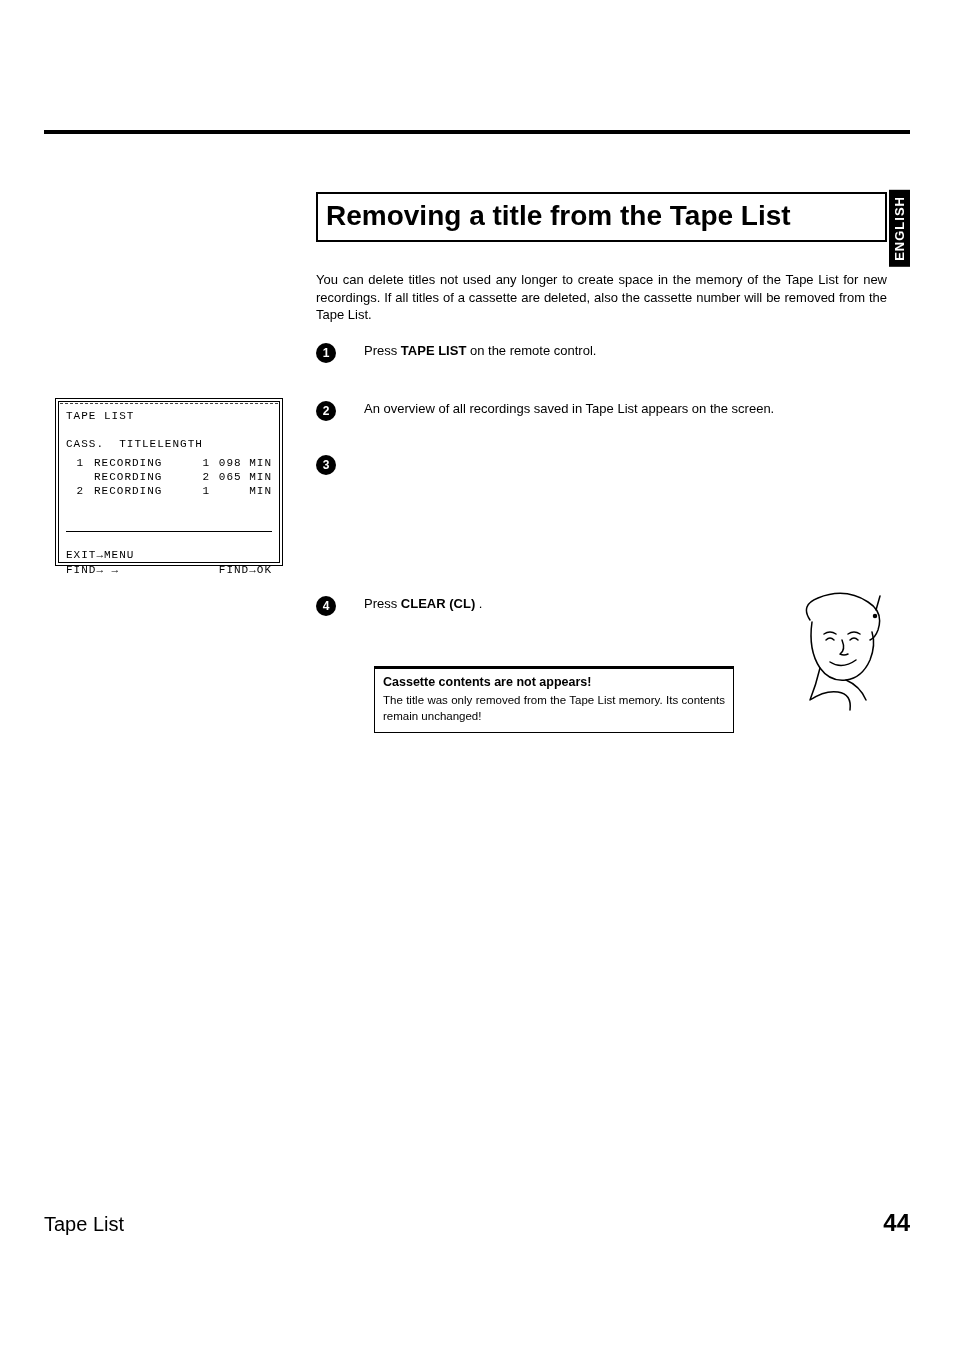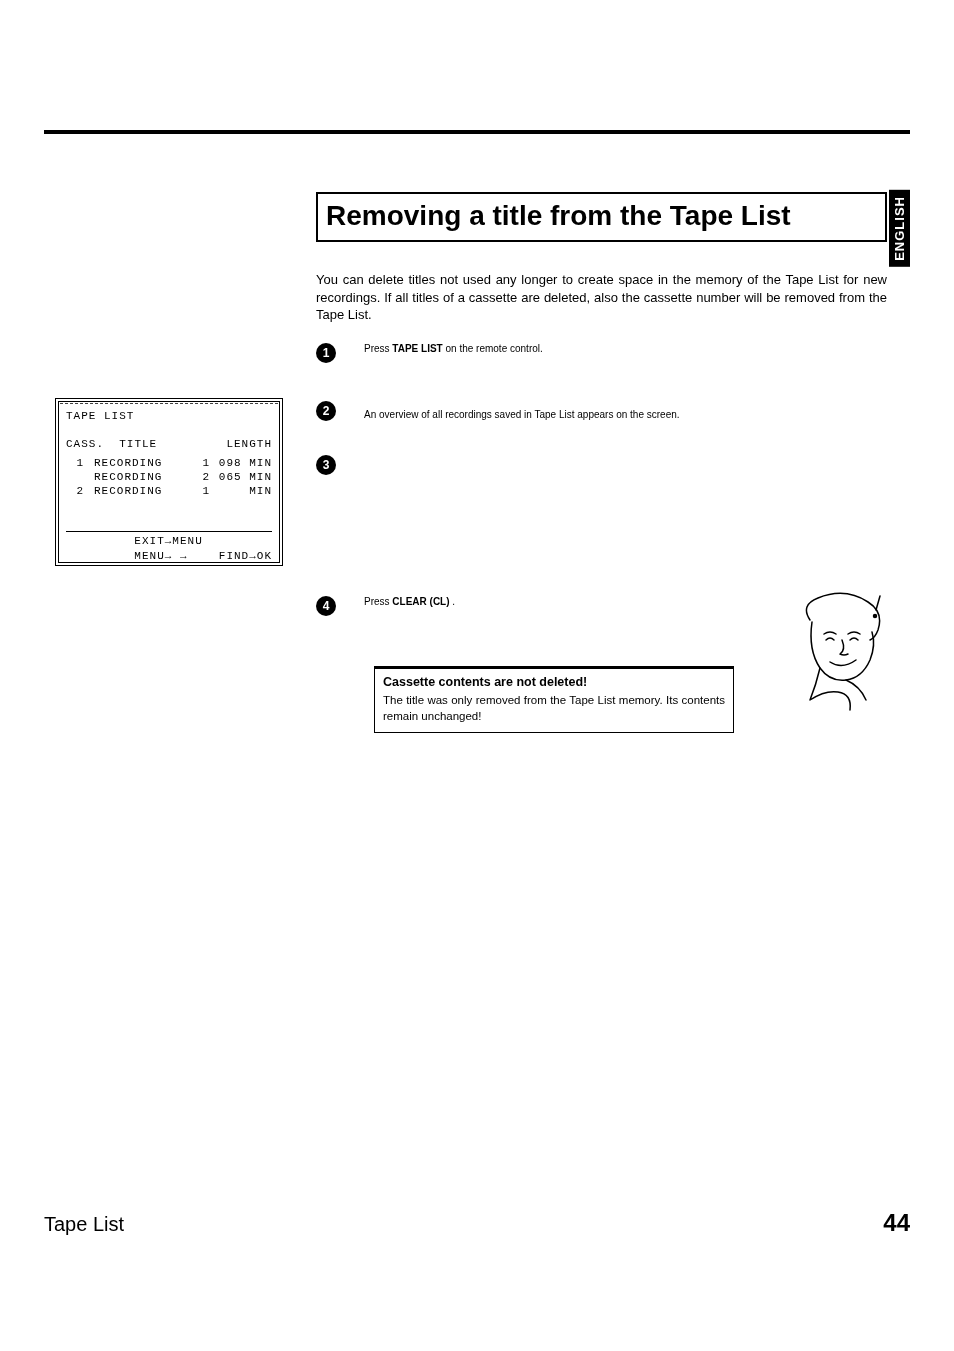--- a/index.html
+++ b/index.html
@@ -69,33 +69,33 @@
     font-weight: bold;
     font-size: 12px;
     display: flex;
     align-items: center;
     justify-content: center;
     flex-shrink: 0;
     margin-right: 28px;
     margin-top: 1px;
   }
   .step-text {
-    font-size: 10px;
+    font-size: 13px;
     line-height: 1.4;
     flex: 1;
     text-align: justify;
   }
   .step-text .btn {
     font-weight: bold;
   }
   .step1 { top: 342px; }
   .step2 { top: 400px; }
   .step3 { top: 454px; }
   .step4 { top: 595px; }
-  .step2 .step-text, .step3 .step-text { width: 415px; flex: 0 0 415px; margin-top: 8px; }
+  .step2 .step-text, .step3 .step-text { width: 415px; flex: 0 0 415px; }
 
   
   .screen {
     position: absolute;
     left: 55px;
     top: 398px;
     width: 228px;
     height: 168px;
     border: 1px solid #000;
     box-sizing: border-box;
@@ -113,32 +113,32 @@
     border: 1px solid #000;
     pointer-events: none;
   }
   .screen::after {
     content: "";
     position: absolute;
     left: 4px; right: 4px; top: 4px;
     border-top: 1px dashed #444;
     pointer-events: none;
   }
-  .screen .hdr { display:flex; justify-content:space-between; margin-top:14px; }
+  .screen .hdr { display:flex; margin-top:14px; }
   .screen .rows { margin-top:4px; }
   .screen .row { display:flex; }
   .screen .c1 { width: 18px; text-align:right; }
   .screen .c2 { width: 94px; padding-left:10px; }
   .screen .c3 { width: 18px; text-align:right; padding-left:4px; }
   .screen .c4 { flex:1; text-align:right; }
   .screen .footer-rule {
     border-top: 1px solid #000;
     margin-top: 33px;
   }
-  .screen .footer { display:flex; justify-content:flex-end; margin-top:2px;gap:16px; }
+  .screen .footer { display:flex; justify-content:space-between; margin-top:16px;gap:16px; }
 
   
   .note-rule {
     position: absolute;
     left: 374px;
     top: 666px;
     width: 360px;
     border-top: 2px solid #000;
   }
   .note-box {
@@ -251,29 +251,29 @@
       <span class="c1">2</span>
       <span class="c2">RECORDING</span>
       <span class="c3">1</span>
       <span class="c4">MIN</span>
     </div>
   </div>
   <div class="footer-rule"></div>
   <div class="footer">
     <span>
       <span>EXIT→MENU</span><br>
-      <span>MENU→ →</span>
+      <span>FIND→ →</span>
     </span>
     <span style="align-self:flex-end;">FIND→OK</span>
   </div>
 </div>
 
 <div class="note-rule"></div>
 <div class="note-box">
-  <div class="note-title">Cassette contents are not deleted!</div>
+  <div class="note-title">Cassette contents are not appears!</div>
   <div class="note-text">The title was only removed from the Tape List memory. Its contents remain unchanged!</div>
 </div>
 
 <div class="face">
   <svg viewBox="0 0 100 130" width="100" height="130">
     <g fill="none" stroke="#000" stroke-width="1.5" stroke-linecap="round" stroke-linejoin="round">
       <path d="M20 30 Q10 15 28 8 Q55 -3 78 12 Q94 22 88 40 Q85 48 80 50"></path>
       <path d="M22 32 Q18 60 30 78 Q40 92 56 90 Q72 88 80 70 Q86 55 82 42"></path>
       <path d="M30 78 Q26 95 20 110 Q35 100 48 102 Q62 104 60 120"></path>
       <path d="M56 90 Q70 96 76 110"></path>

